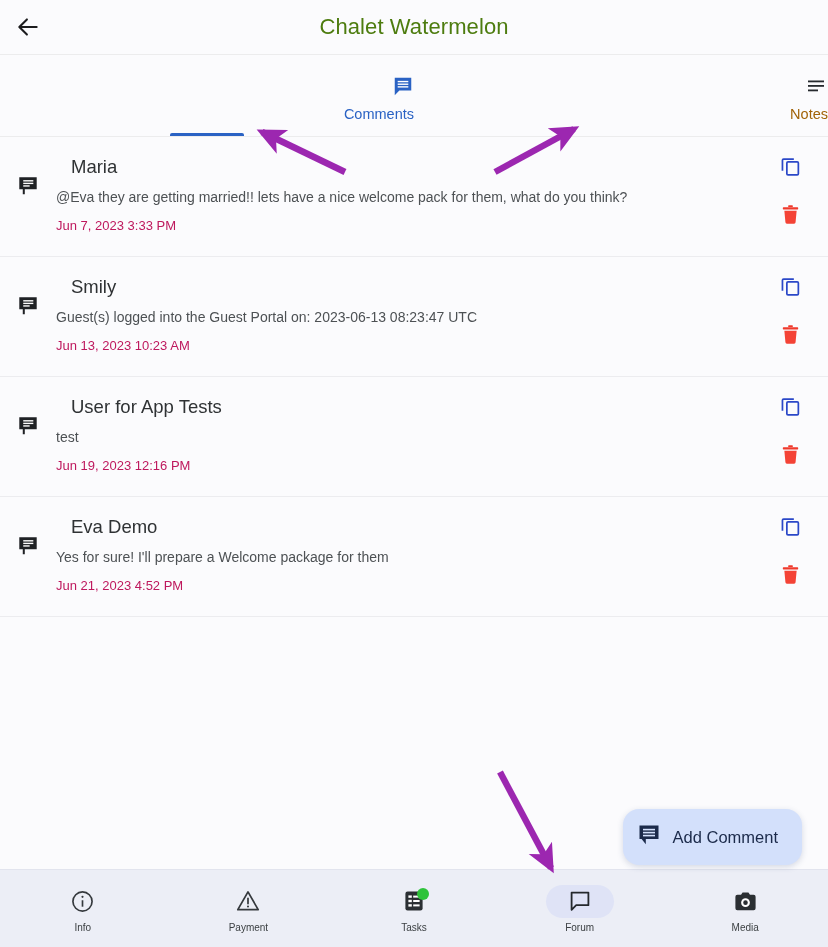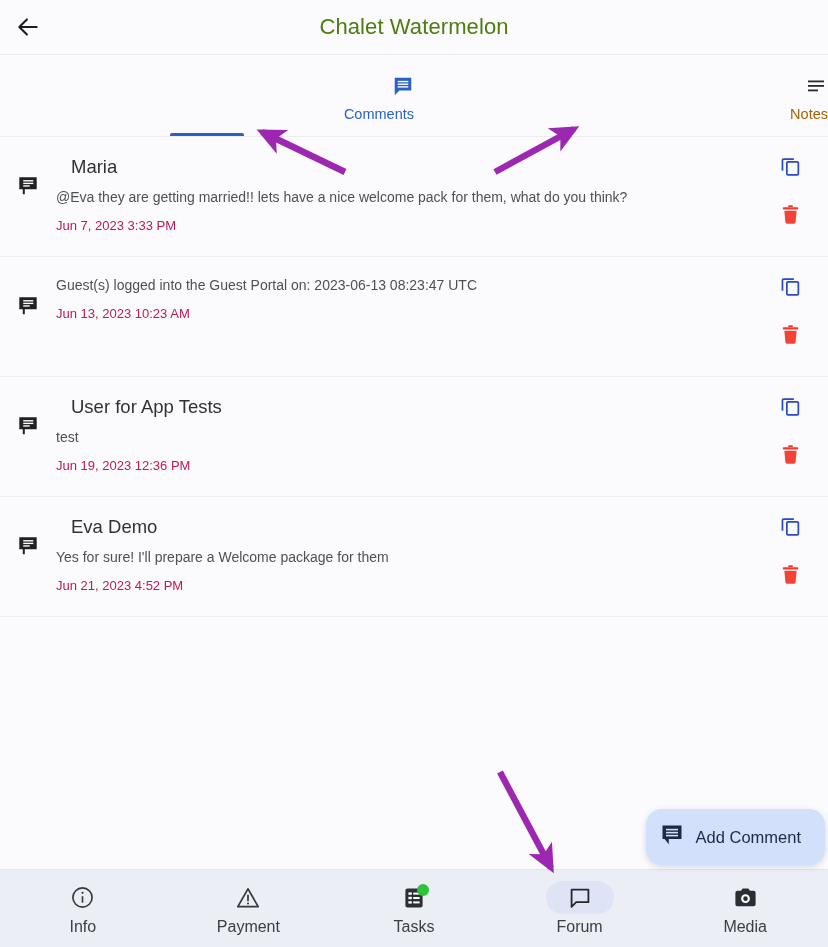--- a/index.html
+++ b/index.html
@@ -151,21 +151,21 @@
     width: 26px;
     height: 26px;
     display: flex;
     align-items: center;
     justify-content: center;
   }
 
   
   .fab {
     position: absolute;
-    right: 3px;
+    right: 26px;
     bottom: 82px;
     height: 56px;
     display: flex;
     align-items: center;
     gap: 12px;
     padding: 0 24px 0 14px;
     background: #d3e0fb;
     border-radius: 16px;
     box-shadow: 0 2px 6px rgba(40,60,110,0.18);
     cursor: pointer;
@@ -198,21 +198,21 @@
     position: relative;
     width: 68px;
     height: 33px;
     display: flex;
     align-items: center;
     justify-content: center;
     border-radius: 17px;
   }
   .nav-item.active .nav-icon-wrap { background: #dfe3f6; }
   .nav-label {
-    font-size: 16px;
+    font-size: 10px;
     color: #3c4043;
   }
   .badge-dot {
     position: absolute;
     width: 12px;
     height: 12px;
     border-radius: 50%;
     background: #2ec33a;
     top: 3px;
     right: 19px;
@@ -308,20 +308,21 @@
     <div class="comment-row">
       <div class="comment-icon">
         <svg width="22" height="22" viewBox="0 0 24 24">
           <path d="M2.5 2.5h19v13H8.5l0 5.5h-2.2V15.5H2.5z" fill="#1f2124"></path>
           <rect x="6.8" y="5.6" width="11" height="1.5" fill="#ffffff"></rect>
           <rect x="6.8" y="8.4" width="11" height="1.5" fill="#ffffff"></rect>
           <rect x="6.8" y="11.2" width="7" height="1.5" fill="#ffffff"></rect>
         </svg>
       </div>
       <div class="comment-body">
+        <div class="comment-author">Smily</div>
         <div class="comment-text">Guest(s) logged into the Guest Portal on: 2023-06-13 08:23:47 UTC</div>
         <div class="comment-date">Jun 13, 2023 10:23 AM</div>
       </div>
       <div class="comment-actions">
         <div class="act-btn">
           <span>
             <svg width="23" height="23" viewBox="0 0 24 24" fill="none" stroke="#2b48c8" stroke-width="1.8">
               <rect x="8.2" y="7.2" width="12" height="13.6" rx="1.2"></rect>
               <path d="M15.5 4.2H4.8a1.2 1.2 0 0 0-1.2 1.2v11.1"></path>
             </svg>
@@ -344,21 +345,21 @@
         <svg width="22" height="22" viewBox="0 0 24 24">
           <path d="M2.5 2.5h19v13H8.5l0 5.5h-2.2V15.5H2.5z" fill="#1f2124"></path>
           <rect x="6.8" y="5.6" width="11" height="1.5" fill="#ffffff"></rect>
           <rect x="6.8" y="8.4" width="11" height="1.5" fill="#ffffff"></rect>
           <rect x="6.8" y="11.2" width="7" height="1.5" fill="#ffffff"></rect>
         </svg>
       </div>
       <div class="comment-body">
         <div class="comment-author">User for App Tests</div>
         <div class="comment-text">test</div>
-        <div class="comment-date">Jun 19, 2023 12:36 PM</div>
+        <div class="comment-date">Jun 19, 2023 12:16 PM</div>
       </div>
       <div class="comment-actions">
         <div class="act-btn">
           <span>
             <svg width="23" height="23" viewBox="0 0 24 24" fill="none" stroke="#2b48c8" stroke-width="1.8">
               <rect x="8.2" y="7.2" width="12" height="13.6" rx="1.2"></rect>
               <path d="M15.5 4.2H4.8a1.2 1.2 0 0 0-1.2 1.2v11.1"></path>
             </svg>
           </span>
         </div>

